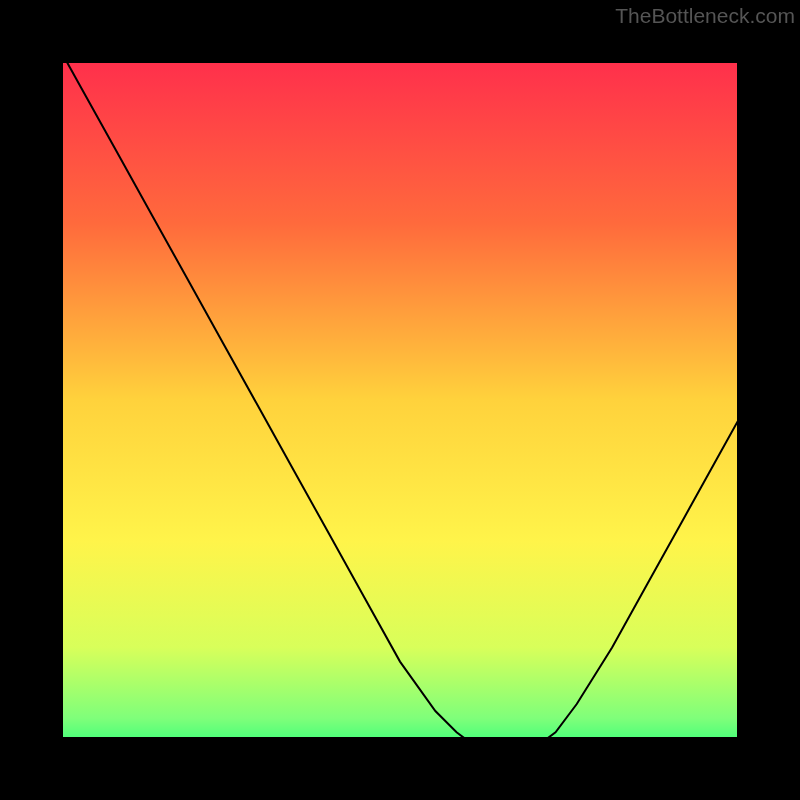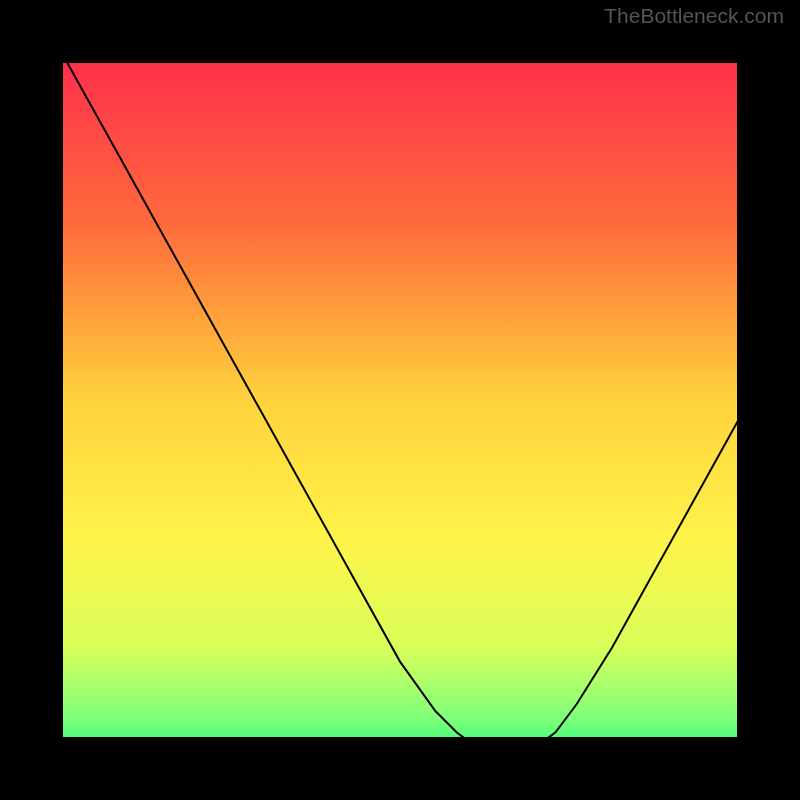--- a/index.html
+++ b/index.html
@@ -9,21 +9,21 @@
     font-family: -apple-system, BlinkMacSystemFont, "Segoe UI", Arial, sans-serif;
   }
   .chart-container {
     width: 800px;
     height: 800px;
     position: relative;
   }
   .watermark {
     position: absolute;
     top: 4px;
-    right: 16px;
+    right: 5px;
     font-size: 21px;
     font-weight: 500;
     color: #555;
     z-index: 10;
   }
   svg {
     display: block;
   }
 </style>
 </head>

